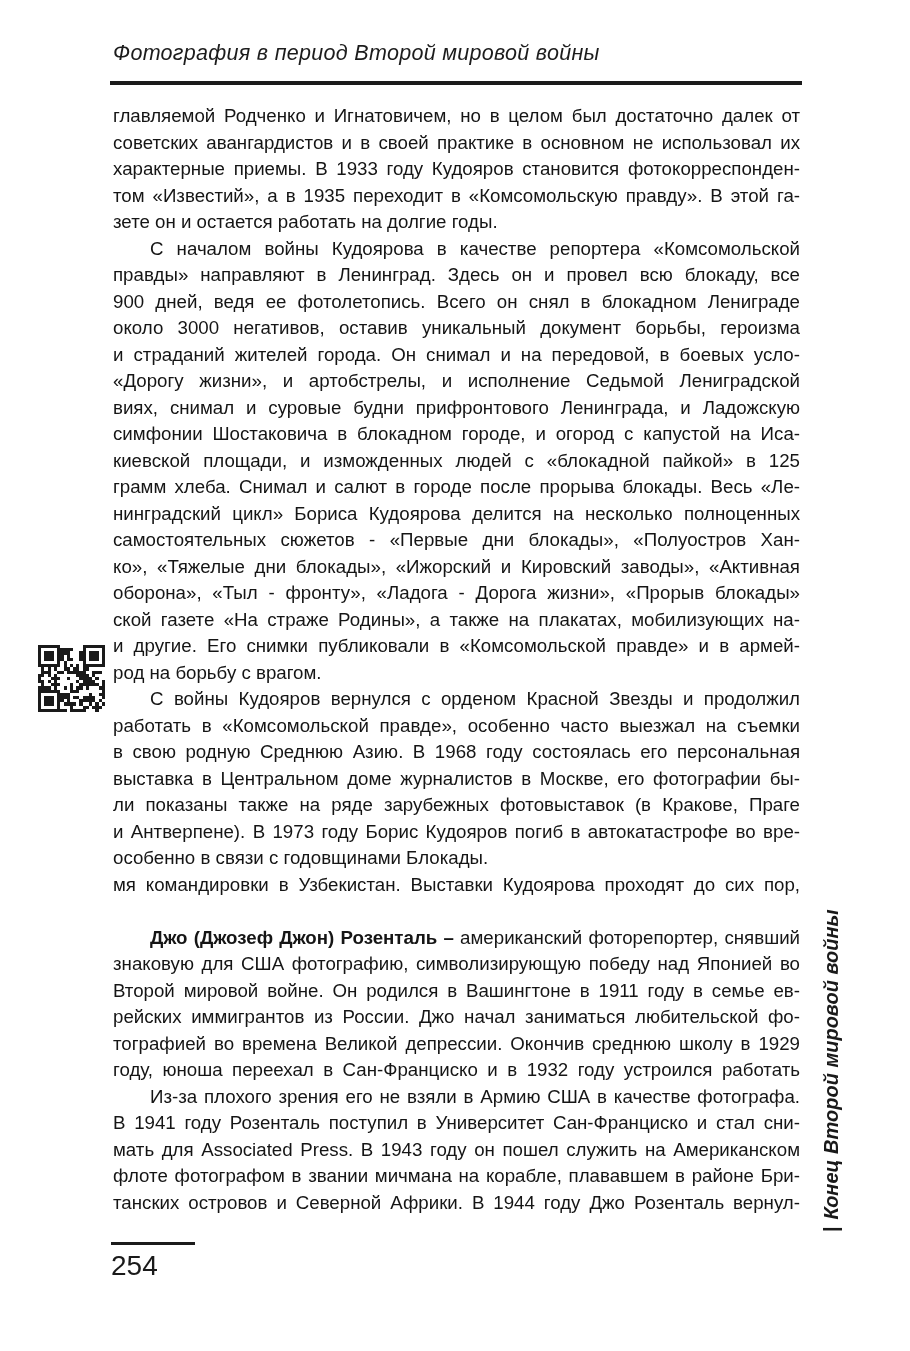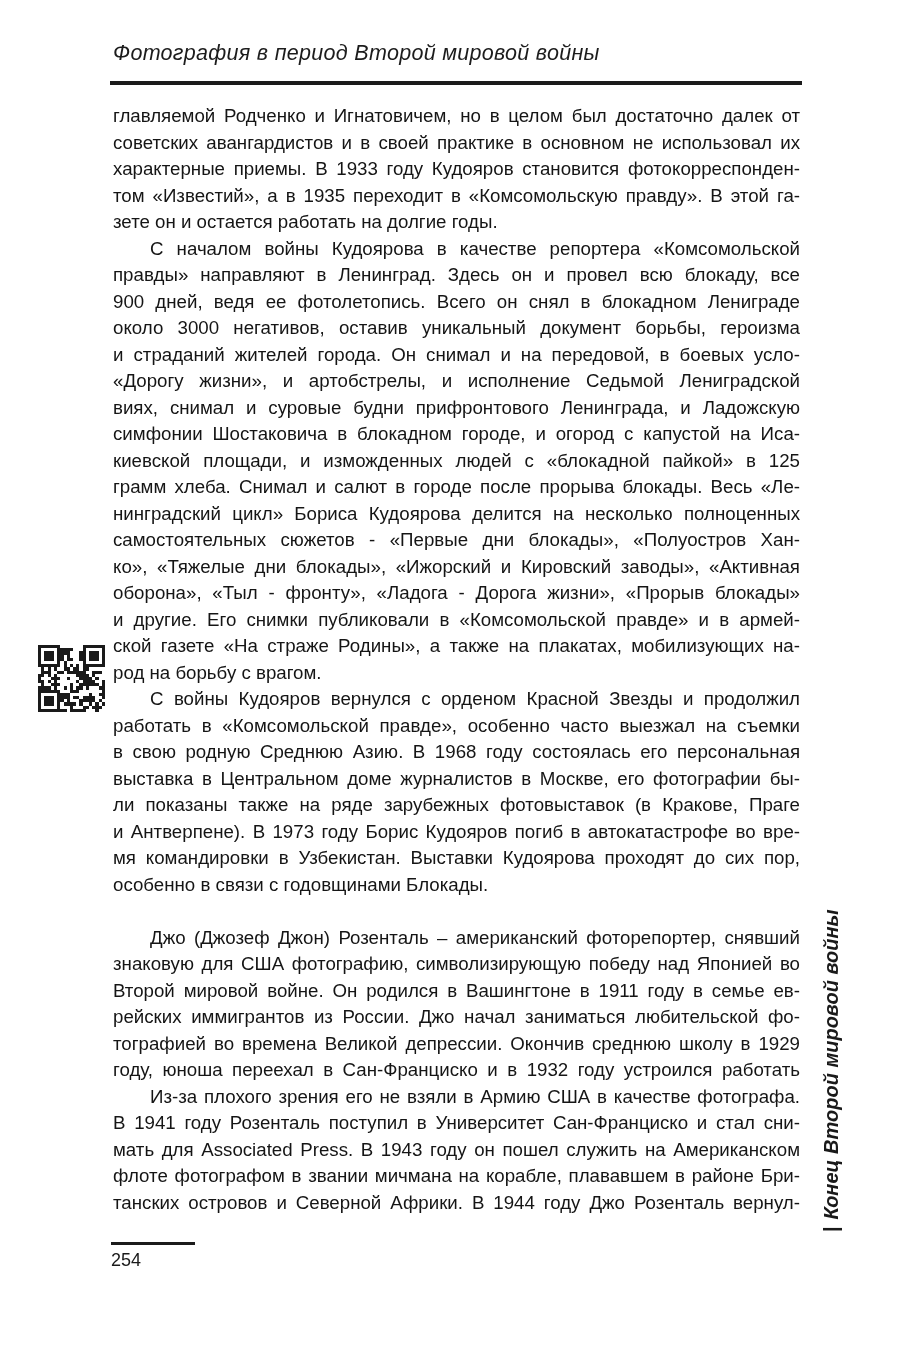--- a/index.html
+++ b/index.html
@@ -13,31 +13,31 @@
   }
   .head-rule{position:absolute;left:110px;top:81px;width:692px;height:4px;background:#1b1b1b;}
   .text-block{position:absolute;left:113px;top:103px;width:687px;font-size:18.7px;}
   .paragraph{margin:0;}
   .line{
     height:26.5px;line-height:26.5px;overflow:hidden;
     text-align:justify;text-align-last:justify;
   }
   .line.left{text-align:center;text-align-last:left;}
   .line.indent{text-indent:37px;}
-  .line b{font-weight:normal;}
+  .line b{font-weight:bold;}
   .para-gap{height:26.5px;}
   .qr-code{position:absolute;left:38px;top:645px;width:67px;height:67px;}
   .sidebar-caption{
     position:absolute;left:819px;top:1232px;transform-origin:0 0;
     transform:rotate(-90deg);white-space:nowrap;
     font-weight:bold;font-style:italic;font-size:20px;line-height:25px;color:#1a1a1a;
   }
   .sidebar-caption .divider{font-style:normal;margin-right:7px;font-weight:bold;}
   .footer-rule{position:absolute;left:111px;top:1242px;width:84px;height:3px;background:#1b1b1b;}
-  .page-number{position:absolute;left:111px;top:1250px;font-size:18px;color:#1a1a1a;}
+  .page-number{position:absolute;left:111px;top:1250px;font-size:28px;color:#1a1a1a;}
 </style>
 </head>
 <body>
 
 <div class="page">
 
   <div class="running-head">Фотография в период Второй мировой войны</div>
 
   <div class="head-rule"></div>
 
@@ -57,33 +57,33 @@
         <div class="line">и страданий жителей города. Он снимал и на передовой, в боевых усло-</div>
         <div class="line">«Дорогу жизни», и артобстрелы, и исполнение Седьмой Лениградской</div>
         <div class="line">виях, снимал и суровые будни прифронтового Ленинграда, и Ладожскую</div>
         <div class="line">симфонии Шостаковича в блокадном городе, и огород с капустой на Иса-</div>
         <div class="line">киевской площади, и изможденных людей с «блокадной пайкой» в 125</div>
         <div class="line">грамм хлеба. Снимал и салют в городе после прорыва блокады. Весь «Ле-</div>
         <div class="line">нинградский цикл» Бориса Кудоярова делится на несколько полноценных</div>
         <div class="line">самостоятельных сюжетов - «Первые дни блокады», «Полуостров Хан-</div>
         <div class="line">ко», «Тяжелые дни блокады», «Ижорский и Кировский заводы», «Активная</div>
         <div class="line">оборона», «Тыл - фронту», «Ладога - Дорога жизни», «Прорыв блокады»</div>
+        <div class="line">ской газете «На страже Родины», а также на плакатах, мобилизующих на-</div>
         <div class="line">и другие. Его снимки публиковали в «Комсомольской правде» и в армей-</div>
-        <div class="line">ской газете «На страже Родины», а также на плакатах, мобилизующих на-</div>
         <div class="line left">род на борьбу с врагом.</div>
       </div>
       <div class="paragraph">
         <div class="line indent">С войны Кудояров вернулся с орденом Красной Звезды и продолжил</div>
         <div class="line">работать в «Комсомольской правде», особенно часто выезжал на съемки</div>
         <div class="line">в свою родную Среднюю Азию. В 1968 году состоялась его персональная</div>
         <div class="line">выставка в Центральном доме журналистов в Москве, его фотографии бы-</div>
         <div class="line">ли показаны также на ряде зарубежных фотовыставок (в Кракове, Праге</div>
         <div class="line">и Антверпене). В 1973 году Борис Кудояров погиб в автокатастрофе во вре-</div>
+        <div class="line left">особенно в связи с годовщинами Блокады.</div>
         <div class="line">мя командировки в Узбекистан. Выставки Кудоярова проходят до сих пор,</div>
-        <div class="line left">особенно в связи с годовщинами Блокады.</div>
       </div>
       <div class="para-gap"></div>
       <div class="paragraph">
         <div class="line indent"><b>Джо (Джозеф Джон) Розенталь –</b> американский фоторепортер, снявший</div>
         <div class="line">знаковую для США фотографию, символизирующую победу над Японией во</div>
         <div class="line">Второй мировой войне. Он родился в Вашингтоне в 1911 году в семье ев-</div>
         <div class="line">рейских иммигрантов из России. Джо начал заниматься любительской фо-</div>
         <div class="line">тографией во времена Великой депрессии. Окончив среднюю школу в 1929</div>
         <div class="line">году, юноша переехал в Сан-Франциско и в 1932 году устроился работать</div>
       </div>

